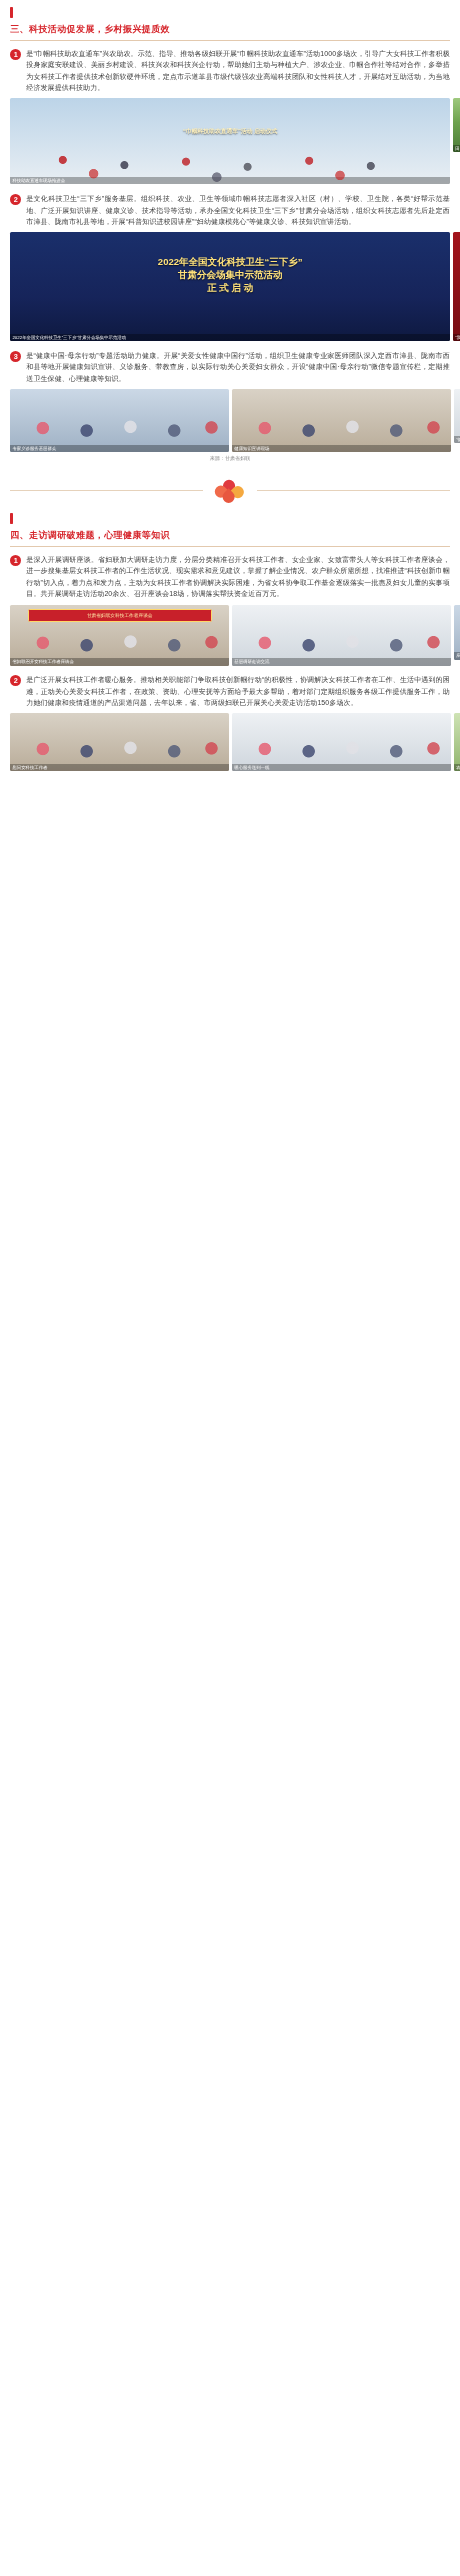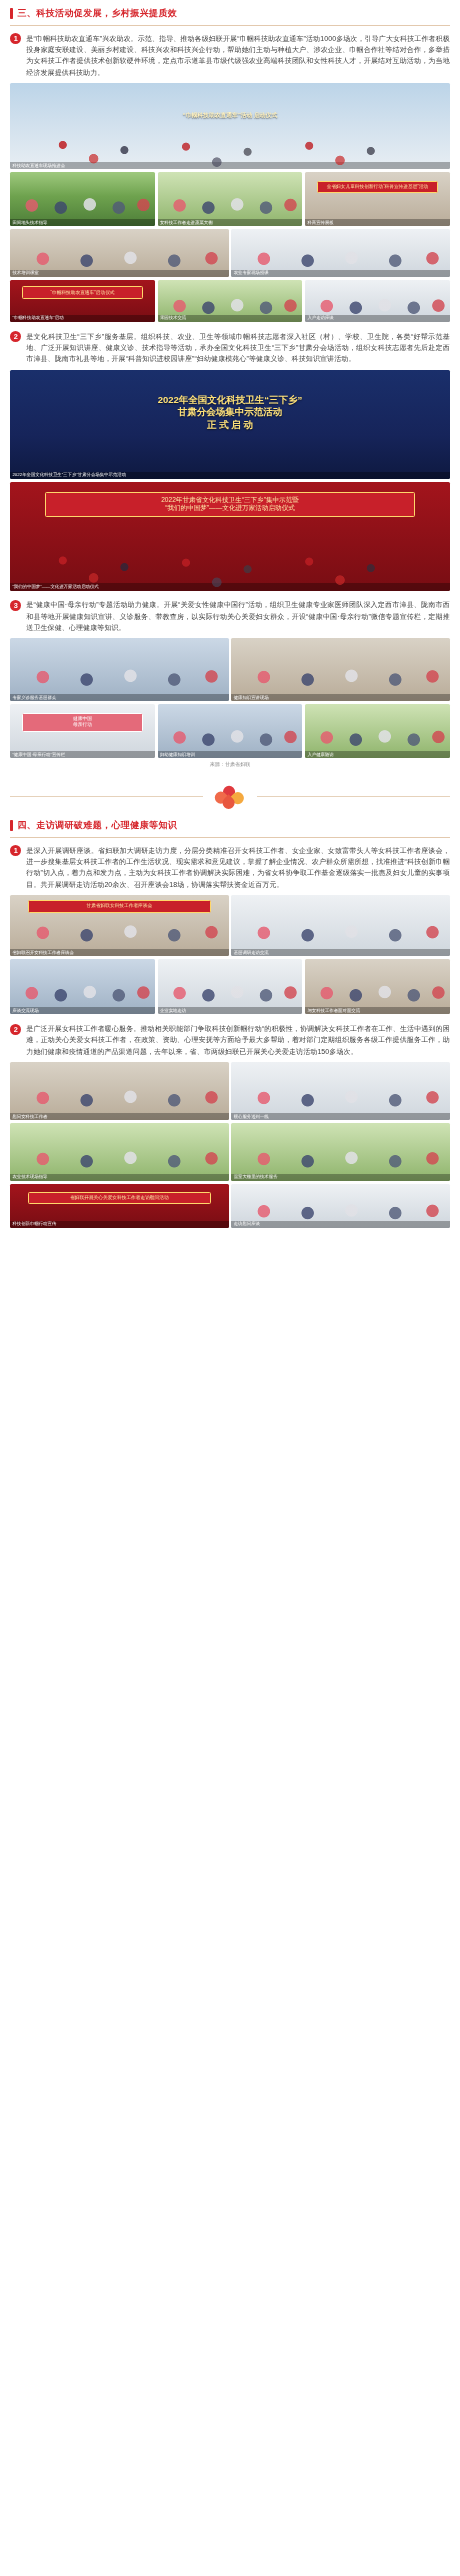--- a/index.html
+++ b/index.html
@@ -6,22 +6,23 @@
   body{
     width:460px;
     font-family:"Liberation Sans","DejaVu Sans",sans-serif;
     color:#333;
     -webkit-font-smoothing:antialiased;
   }
   .page{width:460px;box-sizing:border-box;padding:0 0 14.6px 0;background:#fff;}
 
   
   .sec-head{
-    display:flex;align-items:center;gap:4.4px;
+    display:flex;align-items:flex-start;gap:4.4px;
     padding:7.3px 10.2px 4.4px 10.2px;
+    flex-direction:column;
   }
   .sec-head .bar{
     width:2.9px;height:11px;background:#d6262c;border-radius:0.7px;flex:0 0 auto;
   }
   .sec-head .txt{
     font-size:9px;font-weight:bold;color:#d6262c;letter-spacing:0.4px;
   }
   .sec-rule{
     height:0.7px;background:#e3c9ae;margin:0 10.2px 5.8px 10.2px;
   }
@@ -33,21 +34,21 @@
     flex:0 0 auto;width:11px;height:11px;border-radius:50%;
     background:#d6262c;color:#fff;font-size:7.3px;line-height:11px;
     text-align:center;font-weight:bold;margin-top:0.7px;
   }
   .para{
     font-size:7px;line-height:1.62;color:#3b3b3b;text-align:justify;
     letter-spacing:0.1px;
   }
 
   
-  .photos{margin:5.1px 0 2.9px 0;display:flex;flex-direction:column;gap:2.9px;}
+  .photos{margin:5.1px 0 2.9px 0;display:flex;flex-direction:row;gap:2.9px;}
   .row{display:flex;gap:2.9px;}
   .ph{position:relative;overflow:hidden;border-radius:1.5px;background:#cfd6dc;}
   .ph .cap{
     position:absolute;left:0;right:0;bottom:0;
     font-size:4.4px;color:#fff;background:rgba(0,0,0,.30);
     padding:0.7px 2.2px;line-height:1.3;
   }
   .banner-txt{
     position:absolute;left:6%;right:6%;top:34%;
     text-align:center;font-size:5.8px;color:#fff2c0;font-weight:bold;

